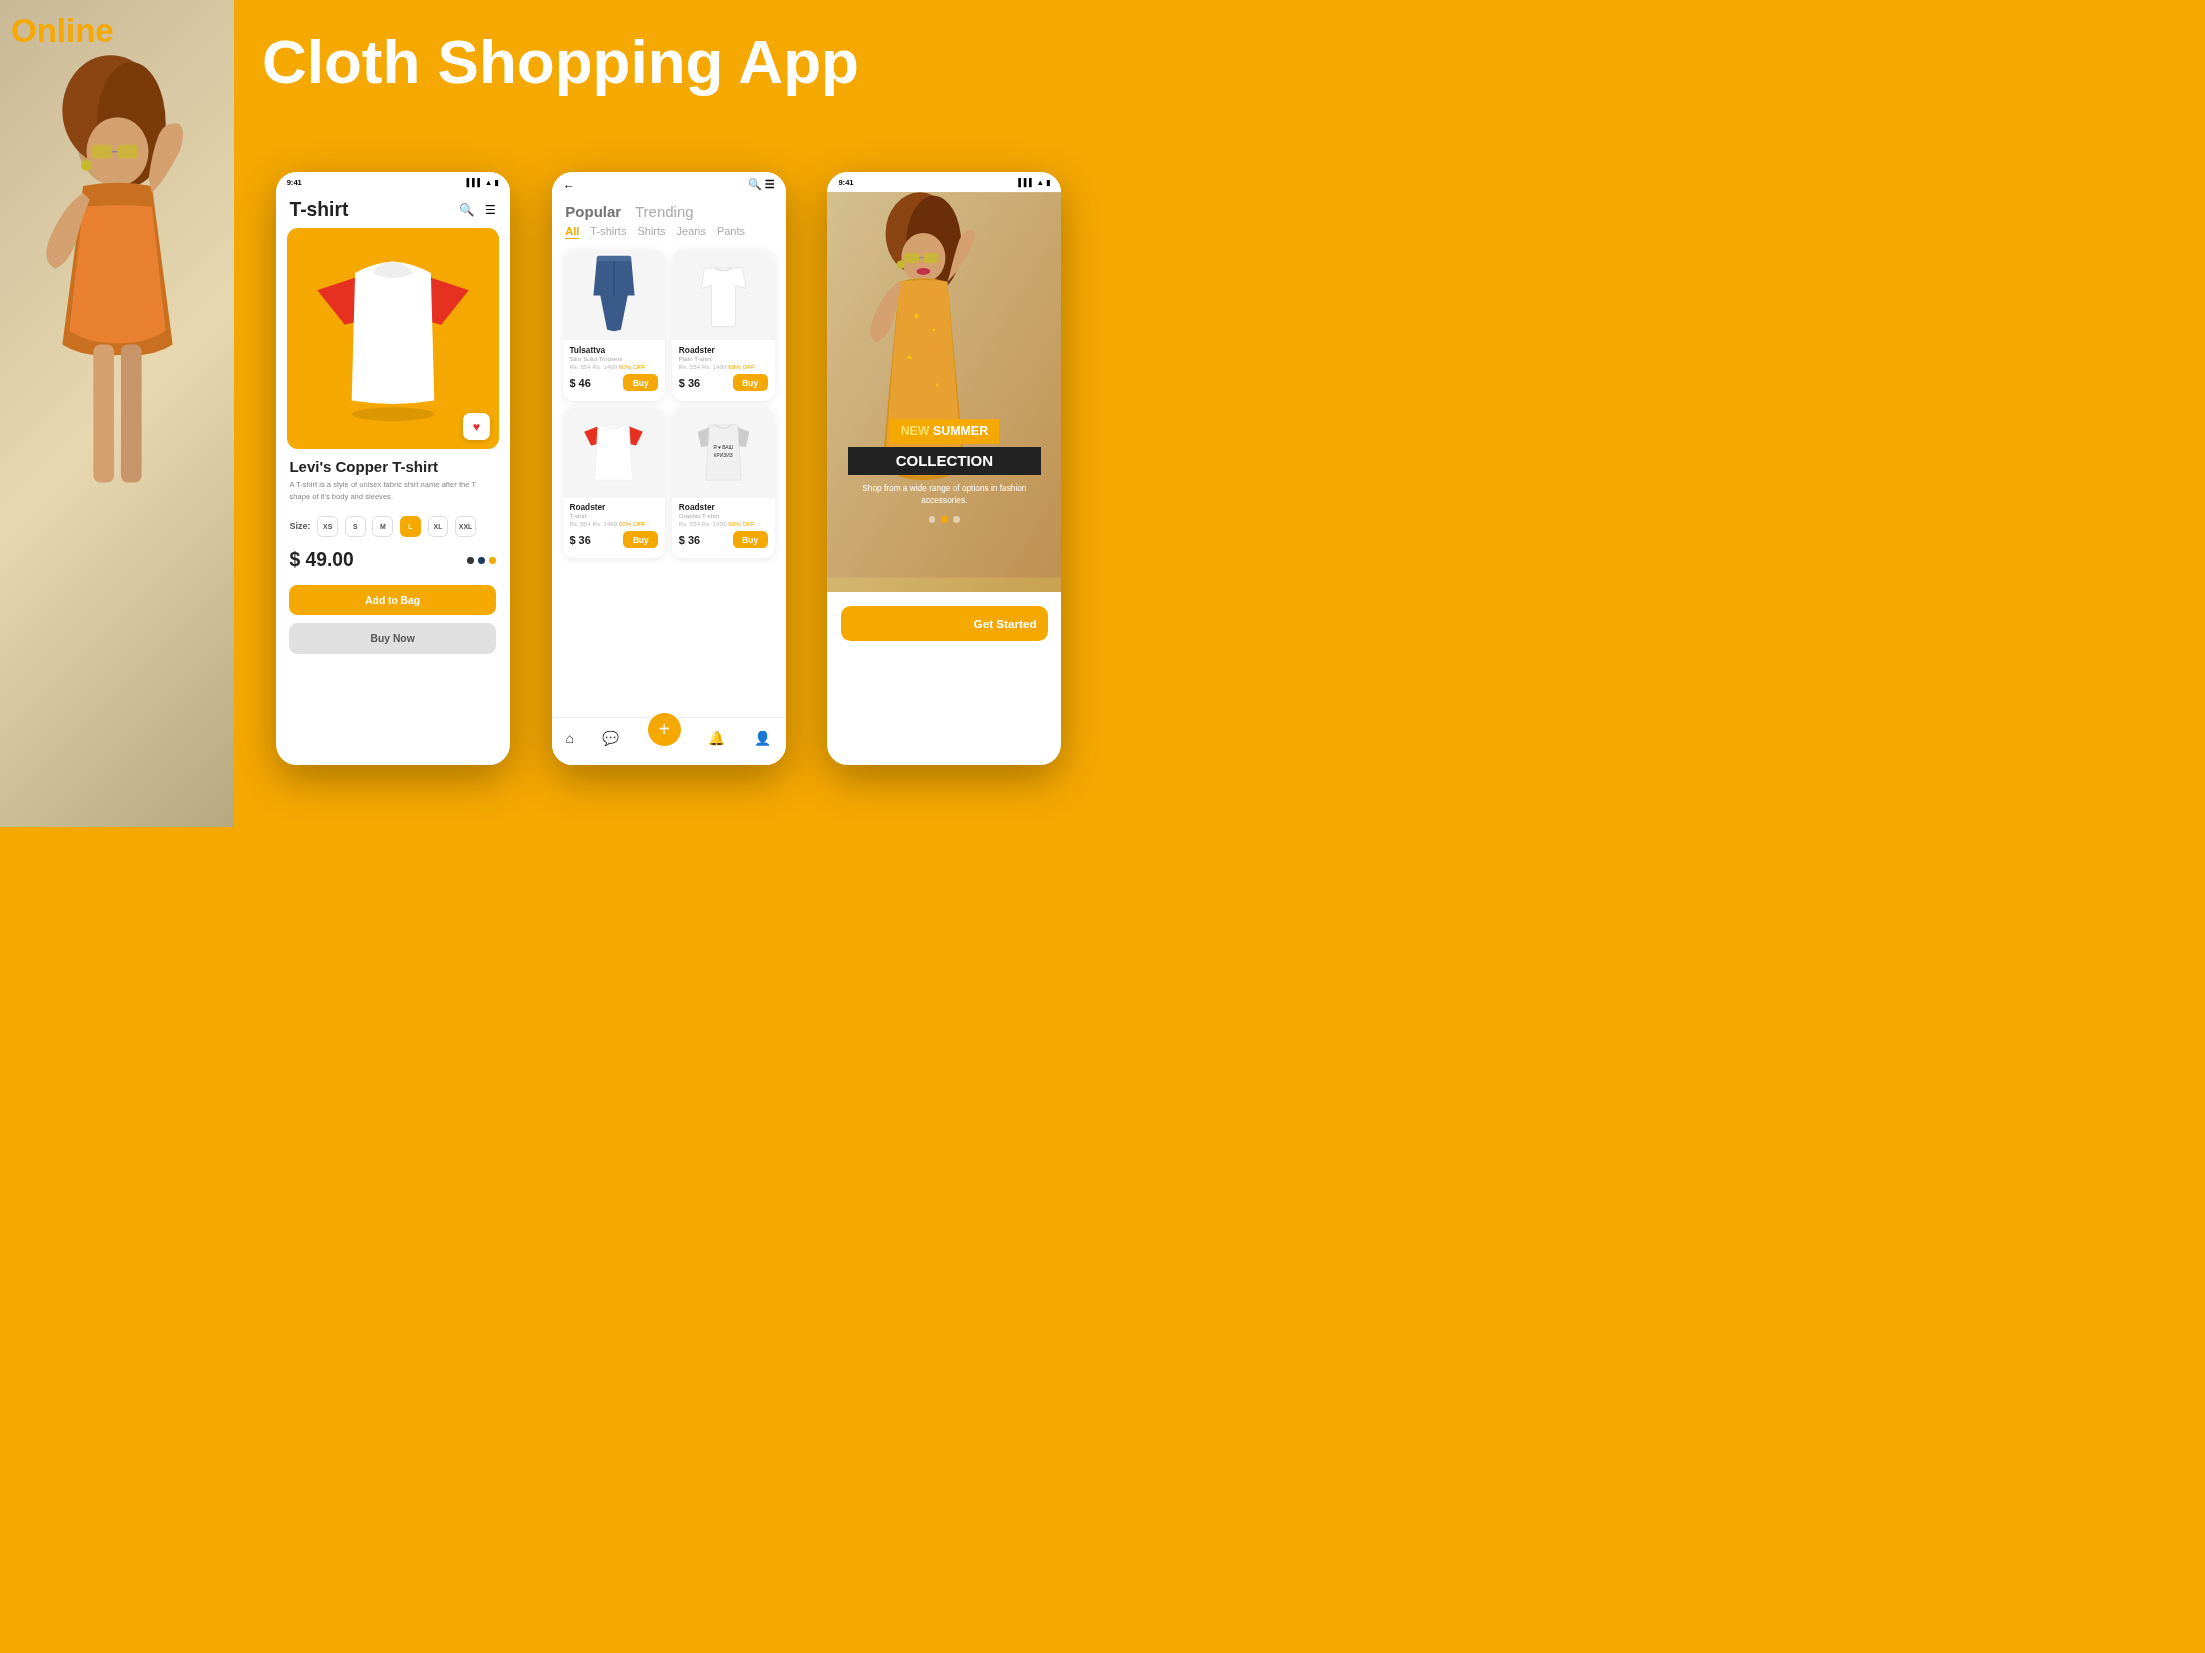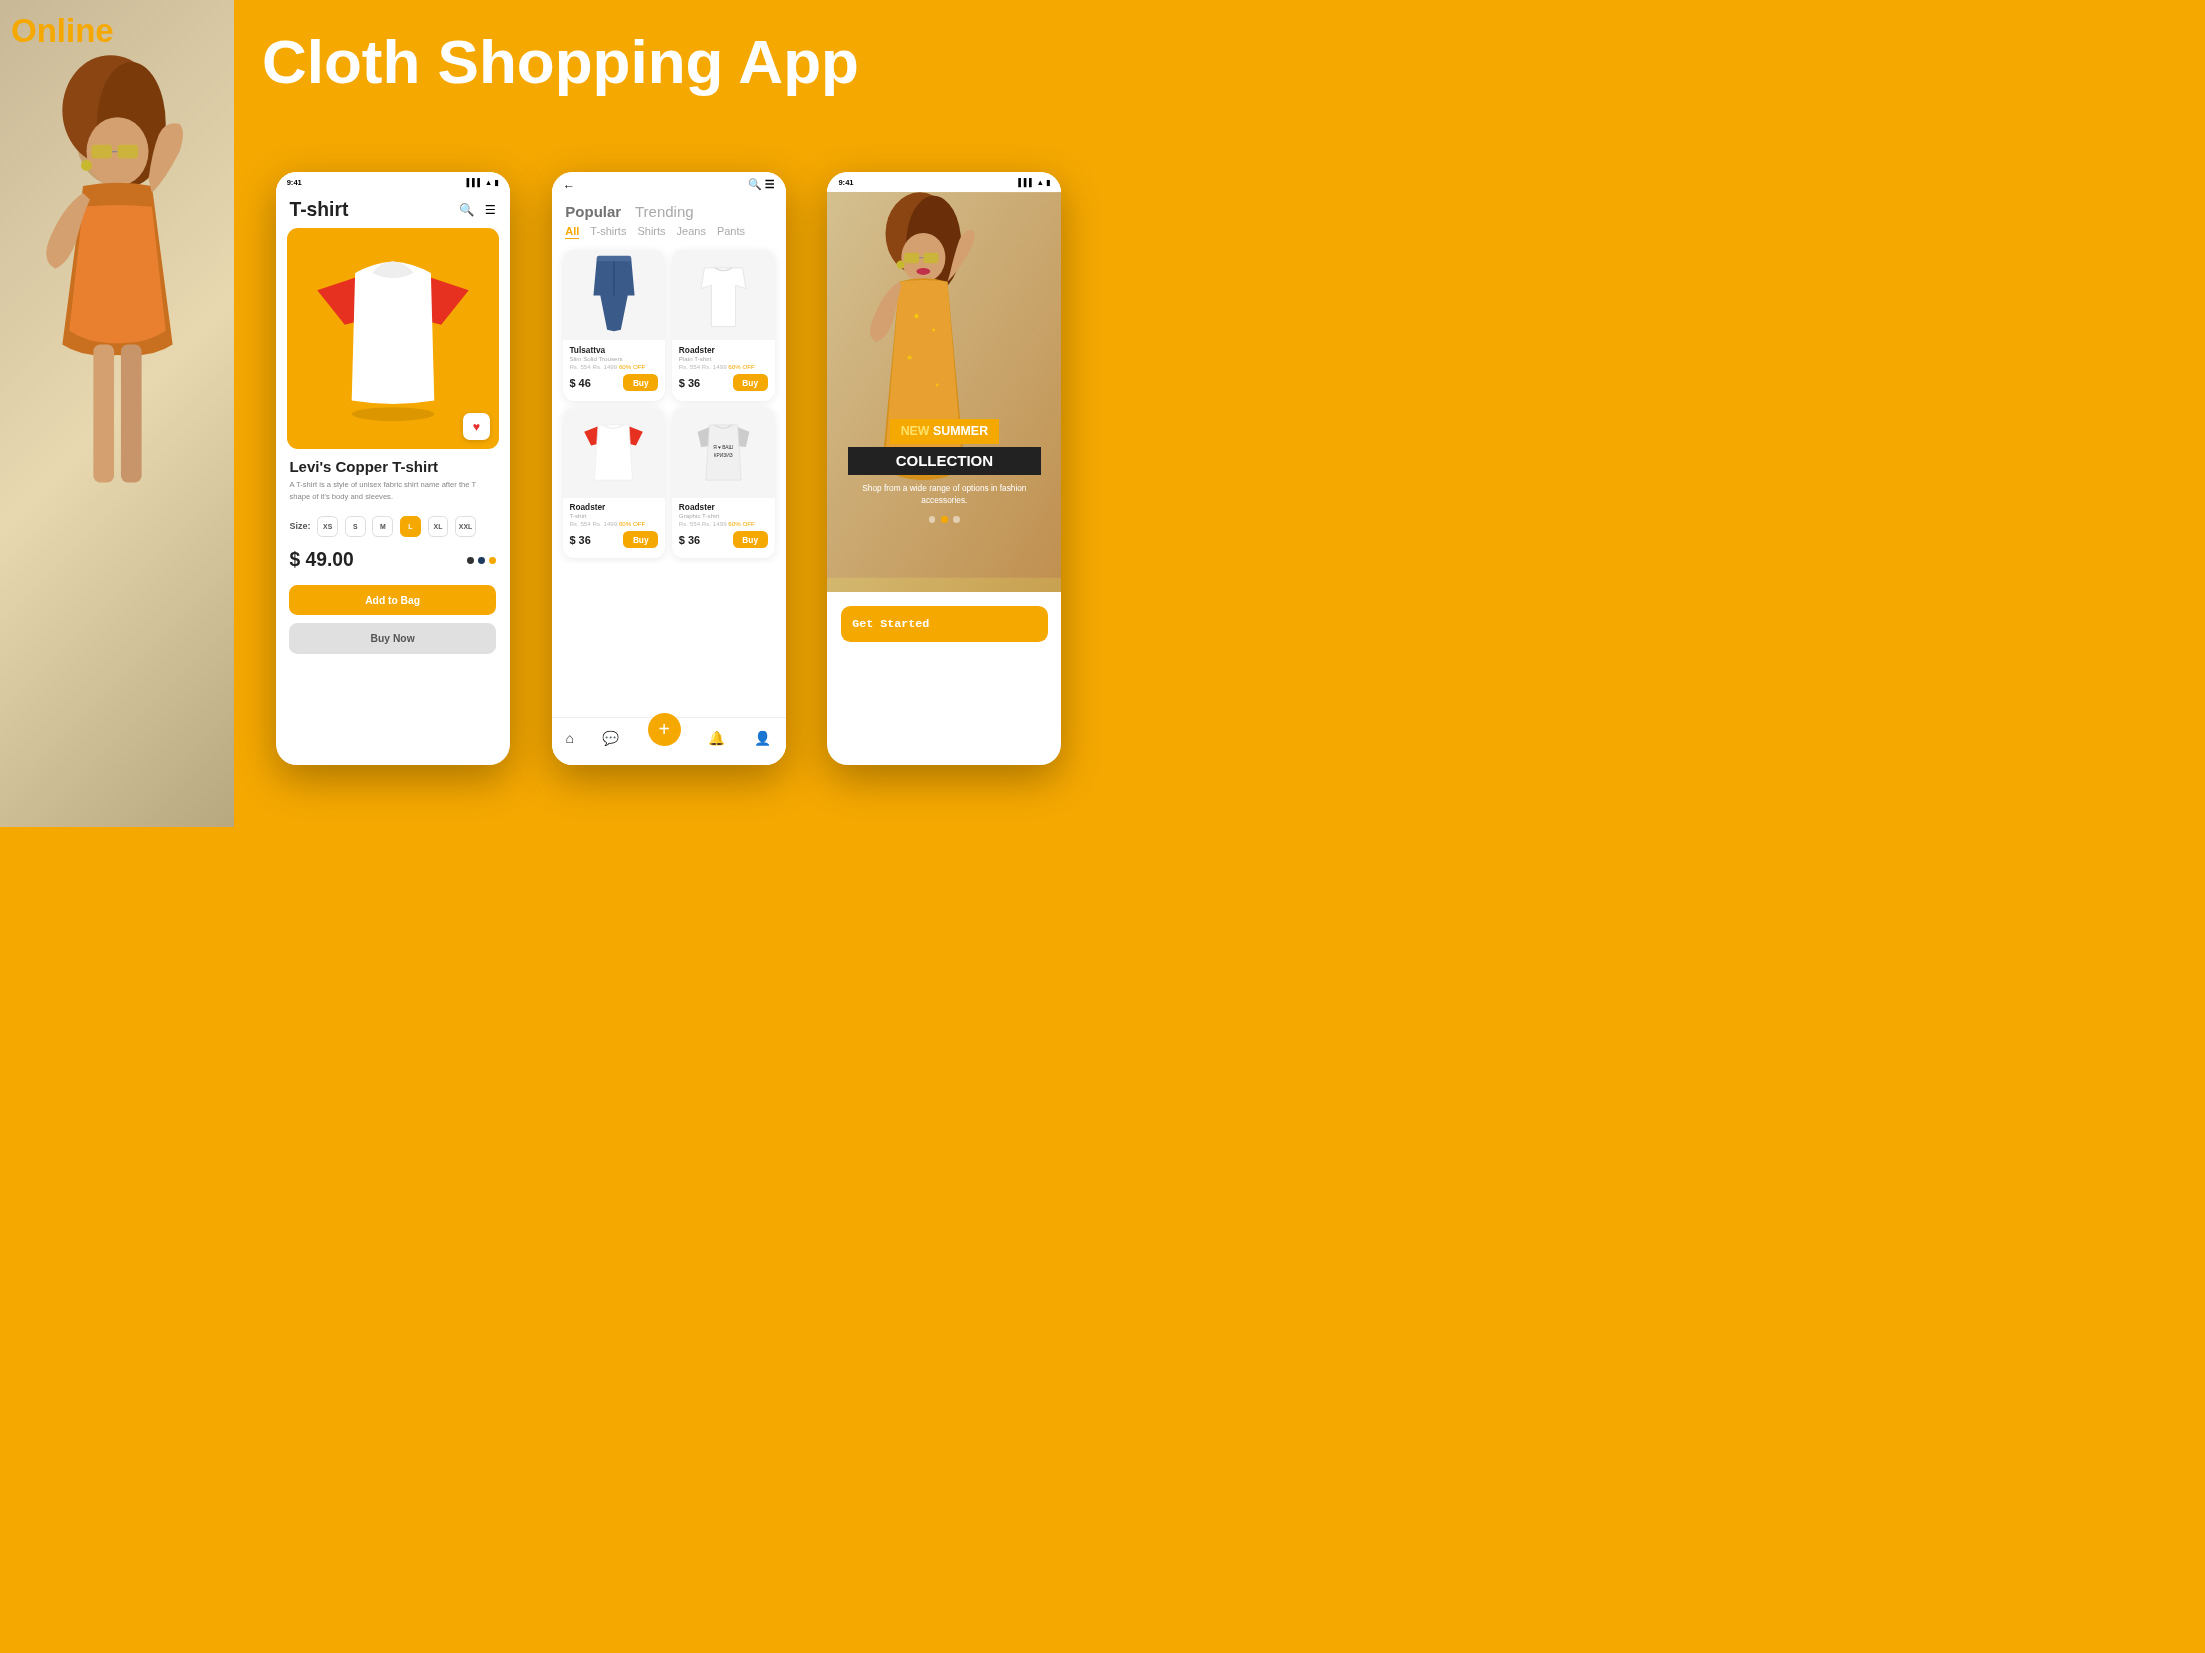--- a/index.html
+++ b/index.html
@@ -461,25 +461,24 @@
 
     .get-started-btn {
       display: block;
       background: #f5a800;
       color: white;
       border: none;
       border-radius: 9.6px;
       padding: 11px;
       font-size: 11.7px;
       font-weight: 700;
-      text-align: left;
+      text-align: right;
       margin: 13.8px 13.8px;
       cursor: pointer;
       width: calc(100% - 27.6px);
-      font-family: Liberation Mono, monospace;
     }
 
     .price-strike-row {
       font-size: 6.2px;
       color: #bbb;
       padding: 0 6.9px 1.4px;
     }
 
     .online-header-label {
       position: absolute;

